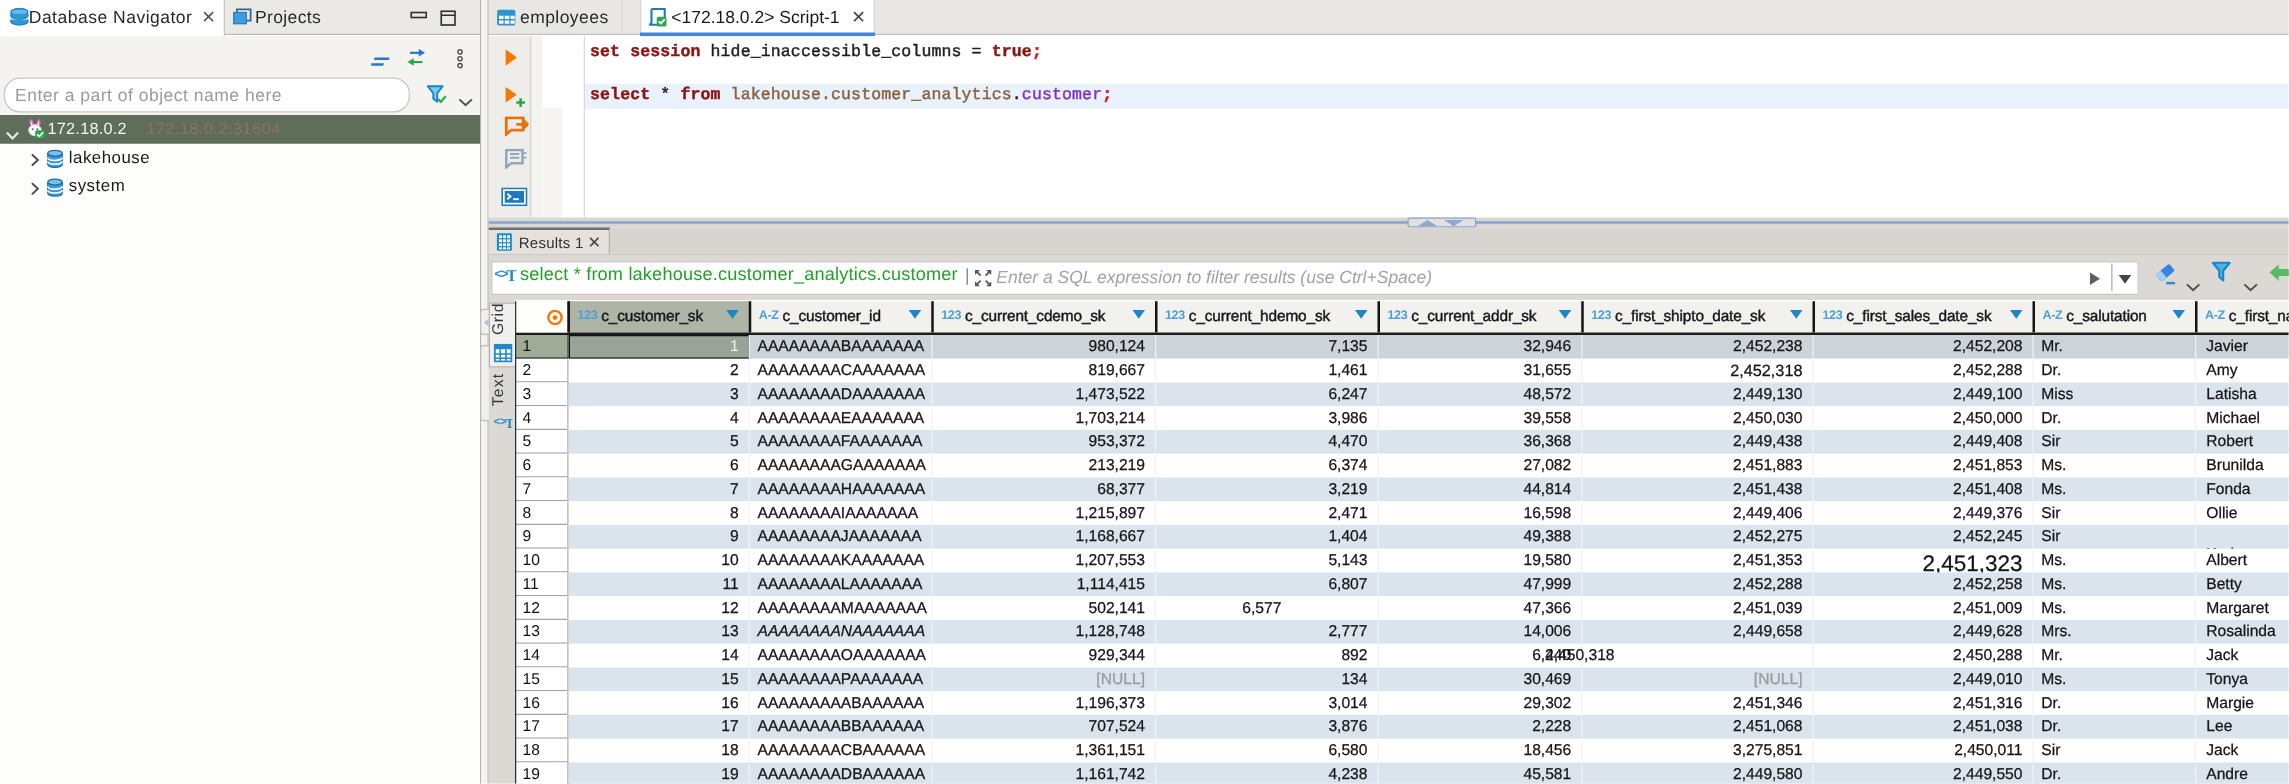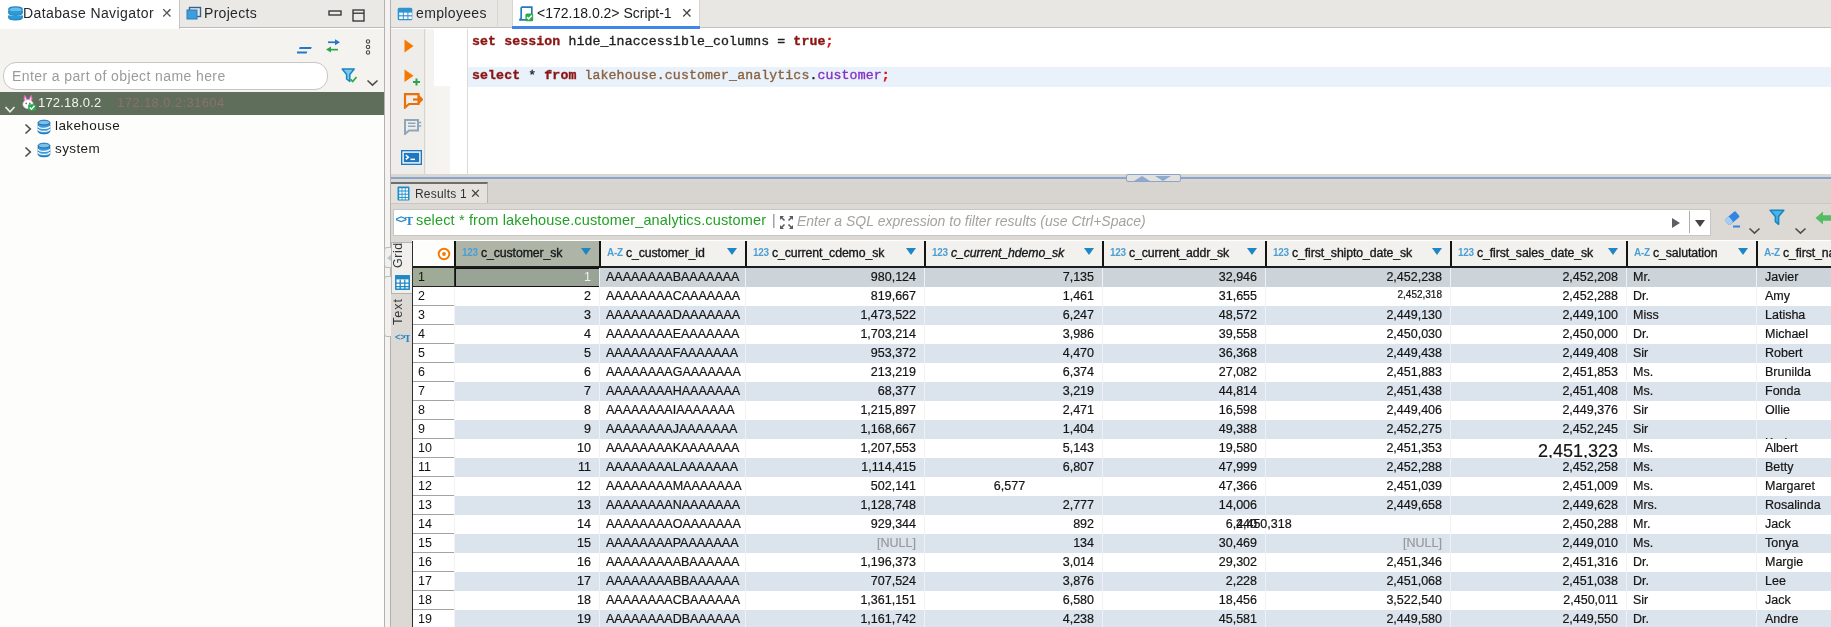--- a/index.html
+++ b/index.html
@@ -257,21 +257,21 @@
 <div class="abs" style="left:599px;top:241px;width:2px;height:25px;background:#141414"></div>
 <div class="abs" style="left:607px;top:247px;font-size:10px;color:#4b9fd4;font-weight:bold;letter-spacing:-0.3px;">A-Z</div>
 <div class="abs" style="left:626px;top:246px;font-size:12.3px;-webkit-text-stroke:0.35px #15181a;letter-spacing:-0.1px;color:#15181a;">c_customer_id</div>
 <div class="abs" style="left:727px;top:248px;width:0;height:0;border-left:5.5px solid transparent;border-right:5.5px solid transparent;border-top:7px solid #1d86c4"></div>
 <div class="abs" style="left:745px;top:241px;width:2px;height:25px;background:#141414"></div>
 <div class="abs" style="left:753px;top:247px;font-size:10px;color:#4b9fd4;font-weight:bold;letter-spacing:-0.3px;">123</div>
 <div class="abs" style="left:772px;top:246px;font-size:12.3px;-webkit-text-stroke:0.35px #15181a;letter-spacing:-0.1px;color:#15181a;">c_current_cdemo_sk</div>
 <div class="abs" style="left:906px;top:248px;width:0;height:0;border-left:5.5px solid transparent;border-right:5.5px solid transparent;border-top:7px solid #1d86c4"></div>
 <div class="abs" style="left:924px;top:241px;width:2px;height:25px;background:#141414"></div>
 <div class="abs" style="left:932px;top:247px;font-size:10px;color:#4b9fd4;font-weight:bold;letter-spacing:-0.3px;">123</div>
-<div class="abs" style="left:951px;top:246px;font-size:12.3px;-webkit-text-stroke:0.35px #15181a;letter-spacing:-0.1px;color:#15181a;font-style:italic;">c_current_hdemo_sk</div>
+<div class="abs" style="left:951px;top:246px;font-size:12.3px;-webkit-text-stroke:0.35px #15181a;letter-spacing:-0.1px;color:#15181a;">c_current_hdemo_sk</div>
 <div class="abs" style="left:1084px;top:248px;width:0;height:0;border-left:5.5px solid transparent;border-right:5.5px solid transparent;border-top:7px solid #1d86c4"></div>
 <div class="abs" style="left:1102px;top:241px;width:2px;height:25px;background:#141414"></div>
 <div class="abs" style="left:1110px;top:247px;font-size:10px;color:#4b9fd4;font-weight:bold;letter-spacing:-0.3px;">123</div>
 <div class="abs" style="left:1129px;top:246px;font-size:12.3px;-webkit-text-stroke:0.35px #15181a;letter-spacing:-0.1px;color:#15181a;">c_current_addr_sk</div>
 <div class="abs" style="left:1247px;top:248px;width:0;height:0;border-left:5.5px solid transparent;border-right:5.5px solid transparent;border-top:7px solid #1d86c4"></div>
 <div class="abs" style="left:1265px;top:241px;width:2px;height:25px;background:#141414"></div>
 <div class="abs" style="left:1273px;top:247px;font-size:10px;color:#4b9fd4;font-weight:bold;letter-spacing:-0.3px;">123</div>
 <div class="abs" style="left:1292px;top:246px;font-size:12.3px;-webkit-text-stroke:0.35px #15181a;letter-spacing:-0.1px;color:#15181a;">c_first_shipto_date_sk</div>
 <div class="abs" style="left:1432px;top:248px;width:0;height:0;border-left:5.5px solid transparent;border-right:5.5px solid transparent;border-top:7px solid #1d86c4"></div>
 <div class="abs" style="left:1450px;top:241px;width:2px;height:25px;background:#141414"></div>
@@ -314,21 +314,21 @@
 <div class="abs" style="left:455px;top:289px;font-size:12.5px;color:#151515;-webkit-text-stroke:0.2px #151515;width:136px;text-align:right;">2</div>
 <div class="abs" style="left:599px;top:287px;width:1px;height:19px;background:#f2f2f0"></div>
 <div class="abs" style="left:606px;top:289px;font-size:12.5px;color:#151515;-webkit-text-stroke:0.2px #151515;">AAAAAAAACAAAAAAA</div>
 <div class="abs" style="left:745px;top:287px;width:1px;height:19px;background:#f2f2f0"></div>
 <div class="abs" style="left:746px;top:289px;font-size:12.5px;color:#151515;-webkit-text-stroke:0.2px #151515;width:170px;text-align:right;">819,667</div>
 <div class="abs" style="left:924px;top:287px;width:1px;height:19px;background:#f2f2f0"></div>
 <div class="abs" style="left:925px;top:289px;font-size:12.5px;color:#151515;-webkit-text-stroke:0.2px #151515;width:169px;text-align:right;">1,461</div>
 <div class="abs" style="left:1102px;top:287px;width:1px;height:19px;background:#f2f2f0"></div>
 <div class="abs" style="left:1103px;top:289px;font-size:12.5px;color:#151515;-webkit-text-stroke:0.2px #151515;width:154px;text-align:right;">31,655</div>
 <div class="abs" style="left:1265px;top:287px;width:1px;height:19px;background:#f2f2f0"></div>
-<div class="abs" style="left:1266px;top:289px;font-size:10px;color:#151515;-webkit-text-stroke:0.2px #151515;width:176px;text-align:right;">2,452,318</div>
+<div class="abs" style="left:1266px;top:289px;font-size:13px;color:#151515;-webkit-text-stroke:0.2px #151515;width:176px;text-align:right;">2,452,318</div>
 <div class="abs" style="left:1450px;top:287px;width:1px;height:19px;background:#f2f2f0"></div>
 <div class="abs" style="left:1451px;top:289px;font-size:12.5px;color:#151515;-webkit-text-stroke:0.2px #151515;width:167px;text-align:right;">2,452,288</div>
 <div class="abs" style="left:1626px;top:287px;width:1px;height:19px;background:#f2f2f0"></div>
 <div class="abs" style="left:1633px;top:289px;font-size:12.5px;color:#151515;-webkit-text-stroke:0.2px #151515;">Dr.</div>
 <div class="abs" style="left:1756px;top:287px;width:1px;height:19px;background:#f2f2f0"></div>
 <div class="abs" style="left:1765px;top:289px;font-size:12.5px;color:#151515;-webkit-text-stroke:0.2px #151515;">Amy</div>
 <div class="abs" style="left:412px;top:306px;width:43px;height:19px;background:#ffffff;border-right:1px solid #2e2e2e;border-bottom:1px solid #a5a3a0"></div>
 <div class="abs" style="left:418px;top:308px;font-size:12.5px;color:#111;">3</div>
 <div class="abs" style="left:455px;top:306px;width:1376px;height:19px;background:#dbe3ec"></div>
 <div class="abs" style="left:454px;top:306px;width:1px;height:19px;background:#eef2f6"></div>
@@ -537,21 +537,21 @@
 <div class="abs" style="left:1626px;top:477px;width:1px;height:19px;background:#f2f2f0"></div>
 <div class="abs" style="left:1633px;top:479px;font-size:12.5px;color:#151515;-webkit-text-stroke:0.2px #151515;">Ms.</div>
 <div class="abs" style="left:1756px;top:477px;width:1px;height:19px;background:#f2f2f0"></div>
 <div class="abs" style="left:1765px;top:479px;font-size:12.5px;color:#151515;-webkit-text-stroke:0.2px #151515;">Margaret</div>
 <div class="abs" style="left:412px;top:496px;width:43px;height:19px;background:#ffffff;border-right:1px solid #2e2e2e;border-bottom:1px solid #a5a3a0"></div>
 <div class="abs" style="left:418px;top:498px;font-size:12.5px;color:#111;">13</div>
 <div class="abs" style="left:455px;top:496px;width:1376px;height:19px;background:#dbe3ec"></div>
 <div class="abs" style="left:454px;top:496px;width:1px;height:19px;background:#eef2f6"></div>
 <div class="abs" style="left:455px;top:498px;font-size:12.5px;color:#151515;-webkit-text-stroke:0.2px #151515;width:136px;text-align:right;">13</div>
 <div class="abs" style="left:599px;top:496px;width:1px;height:19px;background:#eef2f6"></div>
-<div class="abs" style="left:606px;top:498px;font-size:12.5px;color:#151515;-webkit-text-stroke:0.2px #151515;">AAAAAAAANAAAAAAA</div>
+<div class="abs" style="left:606px;top:498px;font-size:12.5px;color:#151515;font-style:italic;-webkit-text-stroke:0.2px #151515;">AAAAAAAANAAAAAAA</div>
 <div class="abs" style="left:745px;top:496px;width:1px;height:19px;background:#eef2f6"></div>
 <div class="abs" style="left:746px;top:498px;font-size:12.5px;color:#151515;-webkit-text-stroke:0.2px #151515;width:170px;text-align:right;">1,128,748</div>
 <div class="abs" style="left:924px;top:496px;width:1px;height:19px;background:#eef2f6"></div>
 <div class="abs" style="left:925px;top:498px;font-size:12.5px;color:#151515;-webkit-text-stroke:0.2px #151515;width:169px;text-align:right;">2,777</div>
 <div class="abs" style="left:1102px;top:496px;width:1px;height:19px;background:#eef2f6"></div>
 <div class="abs" style="left:1103px;top:498px;font-size:12.5px;color:#151515;-webkit-text-stroke:0.2px #151515;width:154px;text-align:right;">14,006</div>
 <div class="abs" style="left:1265px;top:496px;width:1px;height:19px;background:#eef2f6"></div>
 <div class="abs" style="left:1266px;top:498px;font-size:12.5px;color:#151515;-webkit-text-stroke:0.2px #151515;width:176px;text-align:right;">2,449,658</div>
 <div class="abs" style="left:1450px;top:496px;width:1px;height:19px;background:#eef2f6"></div>
 <div class="abs" style="left:1451px;top:498px;font-size:12.5px;color:#151515;-webkit-text-stroke:0.2px #151515;width:167px;text-align:right;">2,449,628</div>
@@ -650,21 +650,21 @@
 <div class="abs" style="left:455px;top:593px;font-size:12.5px;color:#151515;-webkit-text-stroke:0.2px #151515;width:136px;text-align:right;">18</div>
 <div class="abs" style="left:599px;top:591px;width:1px;height:19px;background:#f2f2f0"></div>
 <div class="abs" style="left:606px;top:593px;font-size:12.5px;color:#151515;-webkit-text-stroke:0.2px #151515;">AAAAAAAACBAAAAAA</div>
 <div class="abs" style="left:745px;top:591px;width:1px;height:19px;background:#f2f2f0"></div>
 <div class="abs" style="left:746px;top:593px;font-size:12.5px;color:#151515;-webkit-text-stroke:0.2px #151515;width:170px;text-align:right;">1,361,151</div>
 <div class="abs" style="left:924px;top:591px;width:1px;height:19px;background:#f2f2f0"></div>
 <div class="abs" style="left:925px;top:593px;font-size:12.5px;color:#151515;-webkit-text-stroke:0.2px #151515;width:169px;text-align:right;">6,580</div>
 <div class="abs" style="left:1102px;top:591px;width:1px;height:19px;background:#f2f2f0"></div>
 <div class="abs" style="left:1103px;top:593px;font-size:12.5px;color:#151515;-webkit-text-stroke:0.2px #151515;width:154px;text-align:right;">18,456</div>
 <div class="abs" style="left:1265px;top:591px;width:1px;height:19px;background:#f2f2f0"></div>
-<div class="abs" style="left:1266px;top:593px;font-size:12.5px;color:#151515;-webkit-text-stroke:0.2px #151515;width:176px;text-align:right;">3,522,540</div>
+<div class="abs" style="left:1266px;top:593px;font-size:12.5px;color:#151515;-webkit-text-stroke:0.2px #151515;width:176px;text-align:right;">3,275,851</div>
 <div class="abs" style="left:1450px;top:591px;width:1px;height:19px;background:#f2f2f0"></div>
 <div class="abs" style="left:1451px;top:593px;font-size:12.5px;color:#151515;-webkit-text-stroke:0.2px #151515;width:167px;text-align:right;">2,450,011</div>
 <div class="abs" style="left:1626px;top:591px;width:1px;height:19px;background:#f2f2f0"></div>
 <div class="abs" style="left:1633px;top:593px;font-size:12.5px;color:#151515;-webkit-text-stroke:0.2px #151515;">Sir</div>
 <div class="abs" style="left:1756px;top:591px;width:1px;height:19px;background:#f2f2f0"></div>
 <div class="abs" style="left:1765px;top:593px;font-size:12.5px;color:#151515;-webkit-text-stroke:0.2px #151515;">Jack</div>
 <div class="abs" style="left:412px;top:610px;width:43px;height:19px;background:#ffffff;border-right:1px solid #2e2e2e;border-bottom:1px solid #a5a3a0"></div>
 <div class="abs" style="left:418px;top:612px;font-size:12.5px;color:#111;">19</div>
 <div class="abs" style="left:455px;top:610px;width:1376px;height:19px;background:#dbe3ec"></div>
 <div class="abs" style="left:454px;top:610px;width:1px;height:19px;background:#eef2f6"></div>

